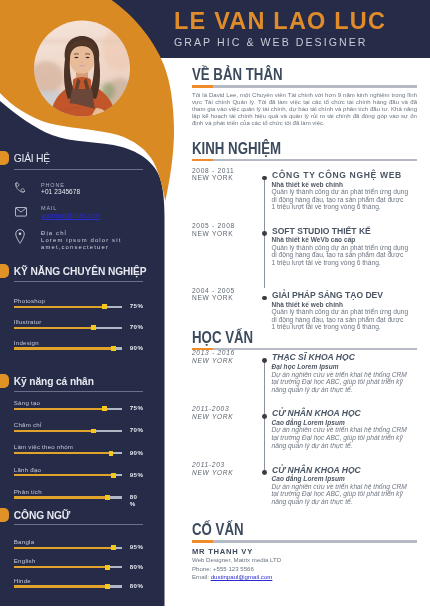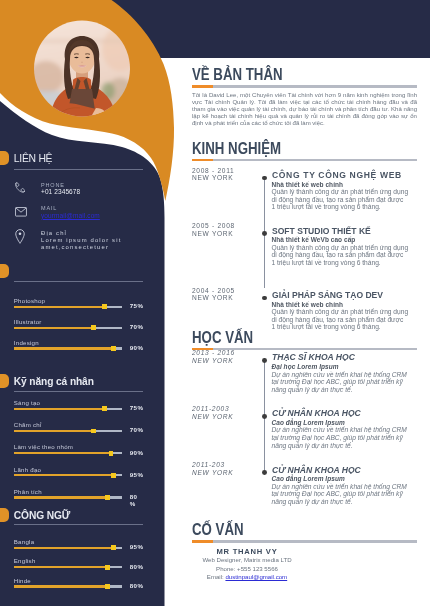--- a/index.html
+++ b/index.html
@@ -123,26 +123,28 @@
        <path d="M 43.5 59 L 46.5 62 L 44 71 L 40.5 70 Z" fill="#66432f"></path>
        <path d="M 52.5 59 L 49.5 62 L 52 71 L 55.5 70 Z" fill="#66432f"></path>
        <path d="M 19 99 C 20 87, 29 82, 42 85 L 66 91 L 70 99 Z" fill="#c2572a"></path>
        <path d="M 62 89 C 69 89, 73 93, 72 99 L 58 96 Z" fill="#e9bc99"></path>
        <path d="M 24 96 C 30 90, 38 88, 46 89" stroke="#a84a22" stroke-width="0.9" fill="none" opacity="0.5"></path>
      </g>
    </g>
   </svg>
 
   <div class="hdr">
+    <div class="name">LE VAN LAO LUC</div>
+    <div class="role">GRAP HIC &amp; WEB DESIGNER</div>
   </div>
 
   <div id="sidebar-root">
       <div class="sb sb-head" style="top: 152.8px;">
         <div class="sb-pill"></div>
-        <div class="sb-title t-lt">LIÊN HỆ</div>
+        <div class="sb-title t-lt">GIẢI HỆ</div>
         <div class="sb-rule" style="top: 16.2px;"></div>
       </div>
       <div class="sb ct-row" style="top: 181px; height: 22px;">
         <span class="ct-ic" style="top: 1px;"><svg width="10" height="11.5" viewBox="0 0 20 23" fill="none" stroke="#d4d9e6" stroke-width="1.35" stroke-linecap="round" stroke-linejoin="round">
             <path d="M3.2 3.0 C1.4 5.0 1.3 7.6 2.6 10.2 c1.9 3.8 5.3 7.2 9.1 9.1 c2.6 1.3 5.2 1.2 7.2-0.6"></path>
             <path d="M2.0 2.0 c1.1-1.0 2.6-0.9 3.5 0.3 l1.9 2.4 c0.8 1.0 0.6 2.1-0.4 2.9 l-1.1 0.9 c-1.0 0.8-2.1 0.6-2.9-0.4 l-1.9-2.4 C0.2 4.5 0.9 3.0 2.0 2.0 Z"></path>
             <path d="M18.9 18.9 c1.0-1.1 0.9-2.6-0.3-3.5 l-2.4-1.9 c-1.0-0.8-2.1-0.6-2.9 0.4 l-0.9 1.1 c-0.8 1.0-0.6 2.1 0.4 2.9 l2.4 1.9 c1.2 0.9 2.7 0.2 3.7-0.9 Z"></path>
           </svg></span>
         <div class="ct-lab" style="top: 0.6px;">PHONE</div>
         <div class="ct-val" style="top: 7.2px;">+01 2345678</div>
@@ -160,20 +162,21 @@
             <path d="M10 1.2c-4.7 0-8.5 3.8-8.5 8.5 0 6.6 8.5 19 8.5 19s8.5-12.4 8.5-19c0-4.7-3.8-8.5-8.5-8.5z"></path>
             <circle cx="10" cy="9.4" r="2.6" fill="#d4d9e6" stroke="none"></circle>
           </svg></span>
         <div class="ct-addr" style="top: 2px;">
           <div>Địa chỉ</div>
           <div style="width: 104px;">Lorem ipsum dolor sit amet,consectetuer</div>
         </div>
       </div>
       <div class="sb sb-head" style="top: 265.8px;">
         <div class="sb-pill"></div>
+        <div class="sb-title t-md">KỸ NĂNG CHUYÊN NGHIỆP</div>
         <div class="sb-rule" style="top: 14.9px;"></div>
       </div>
       <div class="sb" style="top: 295.2px;">
         <div class="sk-row" style="position: relative; height: 20.85px;">
           <div class="sk-name">Photoshop</div>
           <div class="sk-track">
             <div class="sk-fill" style="width: 82%;"></div>
           </div>
           <div class="sk-knob" style="left: 102.196px;"></div>
           <div class="sk-pct">75%</div>
@@ -348,21 +351,21 @@
           <div class="dot"></div>
           <div class="ti">CỬ NHÂN KHOA HỌC</div>
           <div class="ro">Cao đẳng Lorem Ipsum</div>
           <div class="de">Dự án nghiên cứu về triển khai hệ thống CRM tại trường Đại học ABC, giúp tôi phát triển kỹ năng quản lý dự án thực tế.</div>
         </div>
       </div>
       <div class="mn mh" style="top: 521px;"><div class="mh-t">CỐ VẤN</div><div class="mh-rule" style="top: 19.3px;">
           <i></i>
         </div></div>
       <div class="mn refs" style="top: 547px;">
-        <div class="ref" style="left: 0px; position: absolute; text-align: center;">
+        <div class="ref" style="left: 0px; position: absolute;">
           <div class="rn">MR THANH VY</div>
           <div class="rl">Web Designer, Matrix media LTD</div>
           <div class="rl">Phone: +555 123 5566</div>
           <div class="rl"><span>Email: </span><a>dustinpaul@gmail.com</a></div>
         </div>
       </div>
     </div>
 </div>
 
 </body></html>

